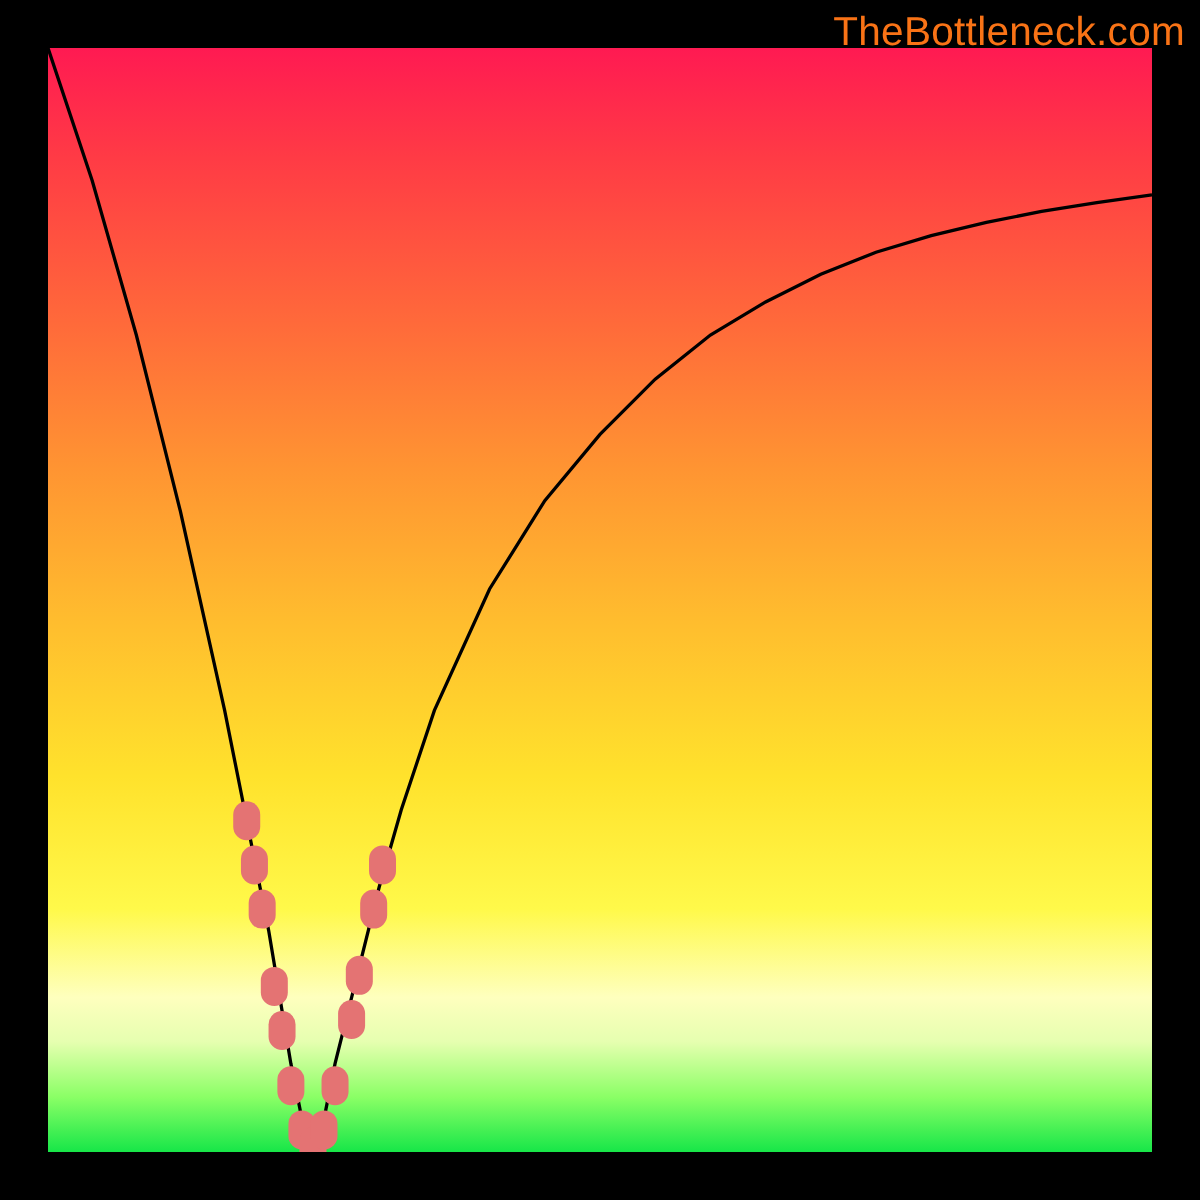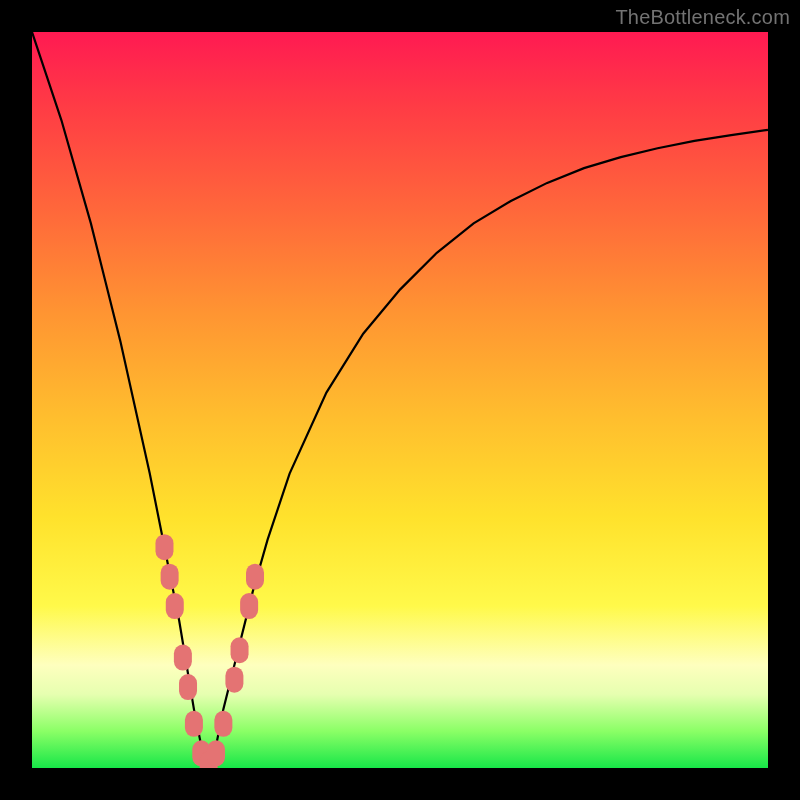--- a/index.html
+++ b/index.html
@@ -41,22 +41,22 @@
       #feffbe 86%,
       #e6ffb0 90%,
       #8bff66 95%,
       #17e648 100%
     );
   }
   .watermark {
     position: absolute;
     top: 6px;
     right: 10px;
-    color: #737373;
-    font-size: 20px;
+    color: #f97316;
+    font-size: 27px;
     letter-spacing: 0.2px;
     font-weight: 500;
     user-select: none;
   }
   svg.curve {
     position: absolute;
     inset: 0;
     width: 100%;
     height: 100%;
   }

